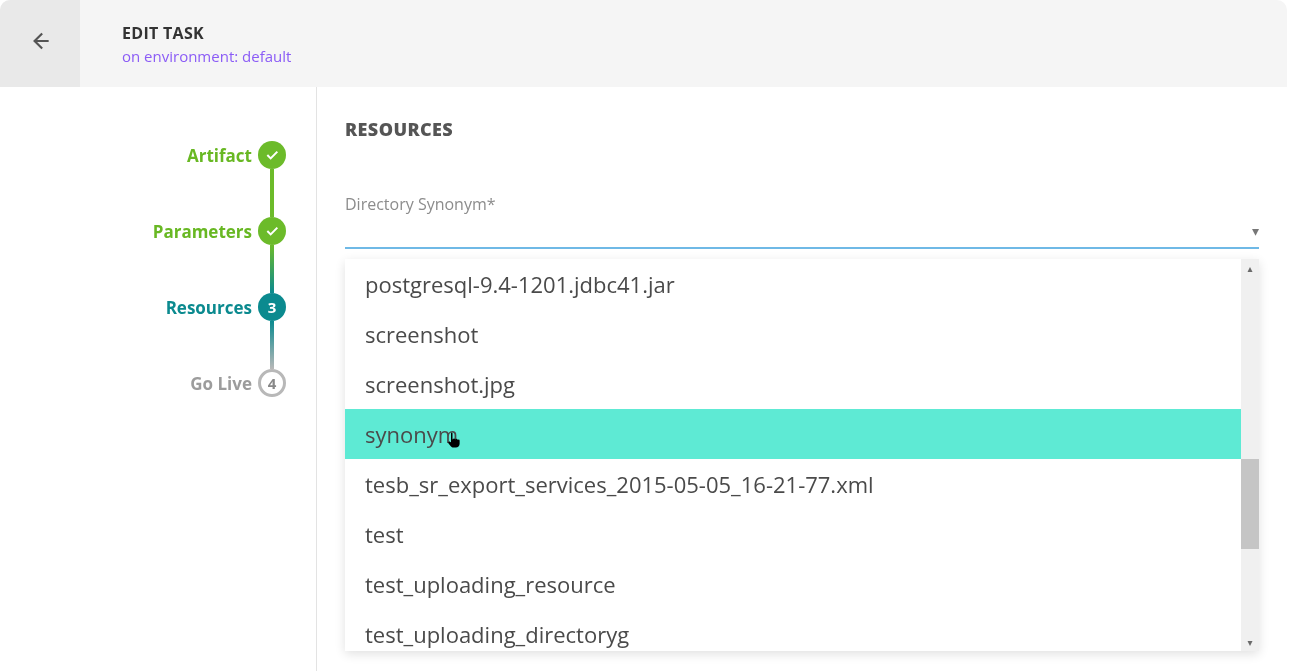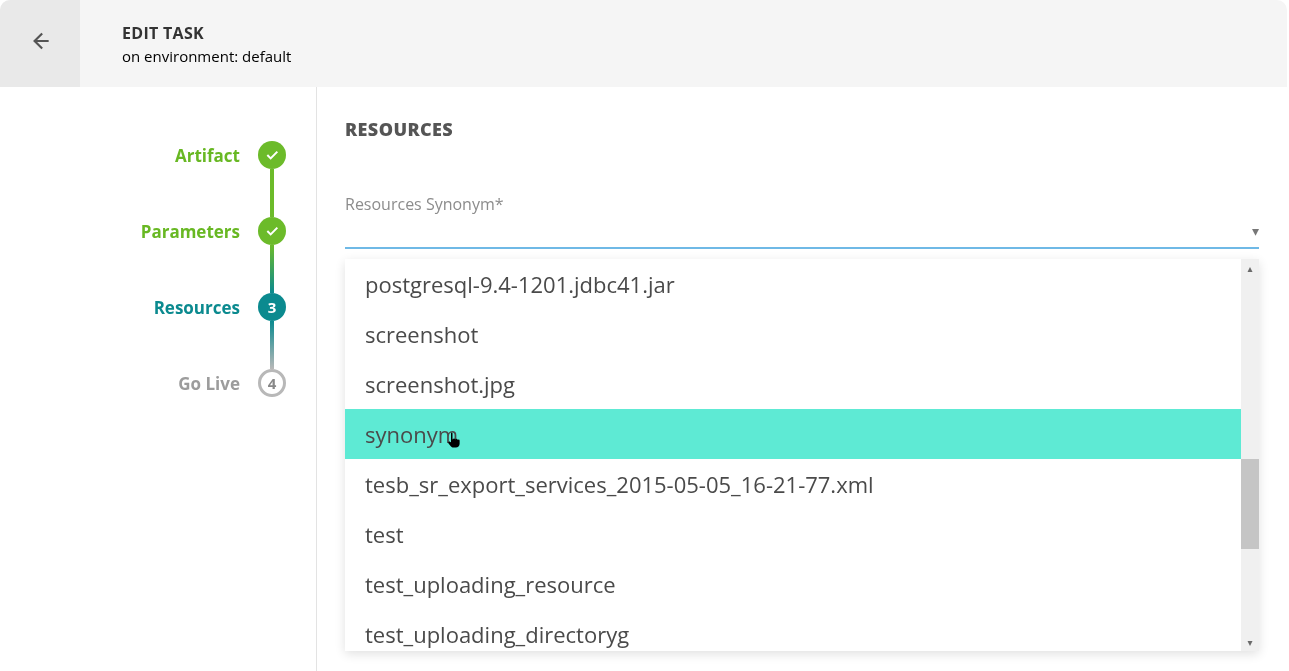--- a/index.html
+++ b/index.html
@@ -6,31 +6,31 @@
   html, body { height: 100%; font-family: "Segoe UI", "Open Sans", Arial, sans-serif; color: #333; background: #fff; }
 
   .app { width: 1287px; height: 671px; position: relative; overflow: hidden; border-radius: 10px; }
 
   
   .topbar { height: 87px; background: #f5f5f5; display: flex; align-items: center; }
   .back-box { width: 80px; height: 87px; background: #e9e9e9; display: flex; align-items: center; justify-content: center; }
   .back-arrow svg { width: 26px; height: 26px; stroke: #545454; stroke-width: 2; fill: none; }
   .topbar-title { margin-left: 42px; }
   .topbar-title .t1 { font-size: 16px; font-weight: 700; color: #333; letter-spacing: .3px; }
-  .topbar-title .t2 { font-size: 15px; color: #000000; margin-top: 2px; }
+  .topbar-title .t2 { font-size: 15px; color: #8b5cf6; margin-top: 2px; }
 
   
   .body { display: flex; height: calc(671px - 87px); }
   .leftcol { width: 320px; padding-top: 30px; position: relative; }
   .rightcol { flex: 1; border-left: 1px solid #e3e3e3; padding: 30px 28px 0 28px; position: relative; background: #fff; }
 
   
   .stepper { position: relative; width: 100%; }
   .step { display: flex; align-items: center; justify-content: flex-end; height: 76px; position: relative; padding-right: 44px; }
-  .step-label { font-size: 17px; font-weight: 700; margin-right: 32px; }
+  .step-label { font-size: 17px; font-weight: 700; margin-right: 20px; }
   .step-label.green { color: #68b823; }
   .step-label.teal  { color: #0b8a8f; }
   .step-label.gray  { color: #9c9c9c; }
   .step-badge { position: absolute; right: 44px; transform: translateX(50%); width: 28px; height: 28px; border-radius: 50%; display: flex; align-items: center; justify-content: center; font-weight: 700; color: #fff; font-size: 15px; }
   .step-badge.done { background: #6cbb2a; }
   .step-badge.done svg { width: 16px; height: 16px; stroke: #fff; stroke-width: 3; fill: none; }
   .step-badge.current { background: #0b8a8f; }
   .step-badge.pending { background: #fff; border: 3px solid #b8b8b8; color: #888; }
 
   
@@ -117,21 +117,21 @@
         <div class="step">
           <span class="step-label gray">Go Live</span>
           <span class="step-badge pending">4</span>
         </div>
       </div>
     </div>
 
     <div class="rightcol">
       <div class="section-head">RESOURCES</div>
 
-      <div class="field-label">Resources Synonym*</div>
+      <div class="field-label">Directory Synonym*</div>
       <div class="field-input-wrap">
         <input class="field-input" value="" style="">
         <span class="chev">▾</span>
       </div>
 
       <div class="listbox">
         <div class="listbox-inner" id="options-mount">
             <div class="opt">postgresql-9.4-1201.jdbc41.jar</div>
             <div class="opt">screenshot</div>
             <div class="opt">screenshot.jpg</div>

